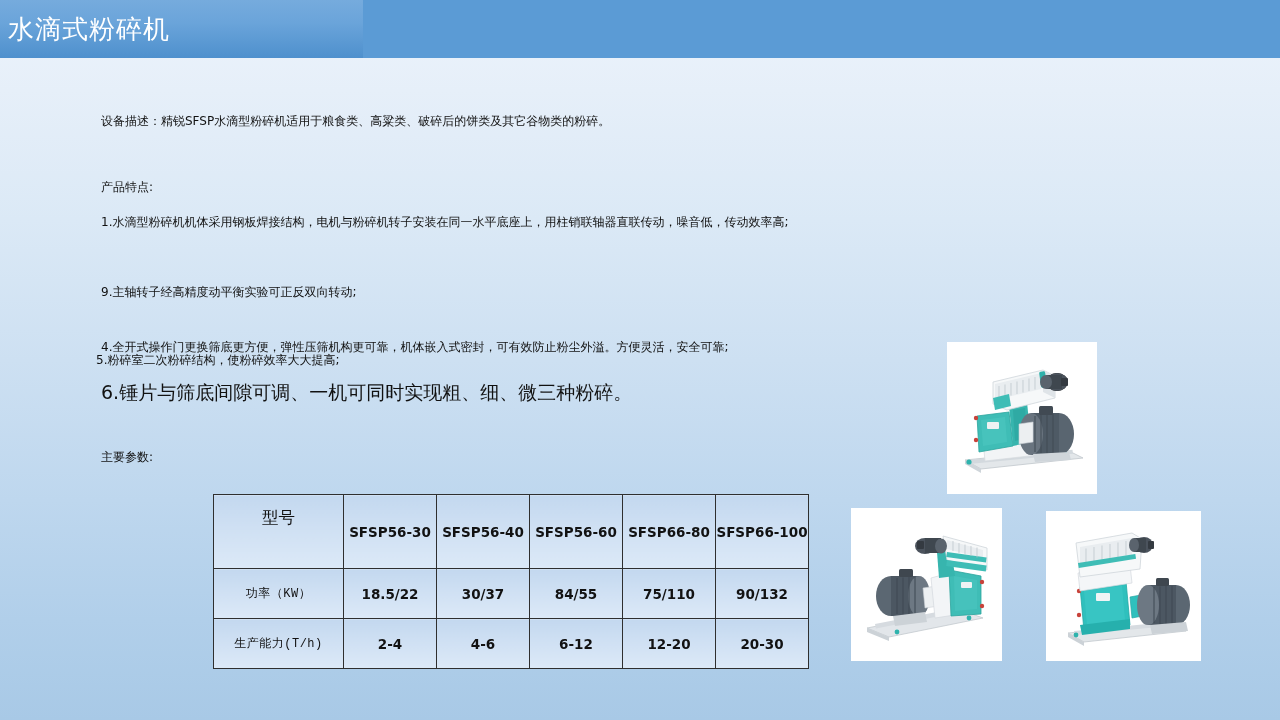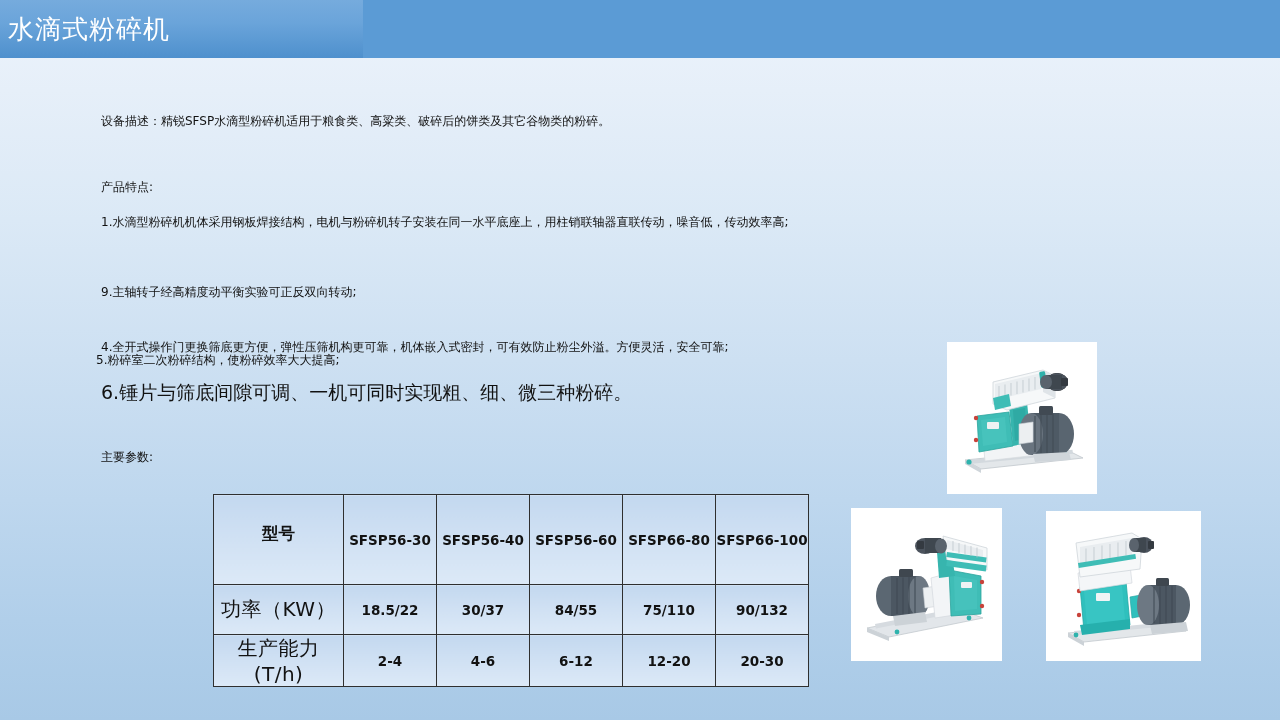--- a/index.html
+++ b/index.html
@@ -94,29 +94,30 @@
     border: 1px solid #2f2f2f;
     text-align: center;
     vertical-align: middle;
     background: linear-gradient(to bottom, #c3d8ef 0%, #cfe0f3 45%, #dce9f7 100%);
     font-size: 13.5px;
     font-weight: bold;
     color: #121212;
     padding: 0;
   }
   #spec-table td.rowhead {
-    font-size: 20px;
+    font-size: 12px;
     font-weight: normal;
     letter-spacing: 0.5px;
+    font-family: Liberation Mono, monospace;
   }
   #spec-table td.modelhead {
     font-size: 16.5px;
-    font-weight: bold;
+    font-weight: normal;
     vertical-align: top;
-    padding-top: 28px;
+    padding-top: 12px;
     margin-left: 19px;
   }
   #spec-table col.c0 { width: 130px; }
   #spec-table col.cx { width: 93px; }
   #spec-table tr.r-head td { height: 61px; }
   #spec-table tr.r-data td { height: 49px; }
 
   
   .photo {
     position: absolute;

